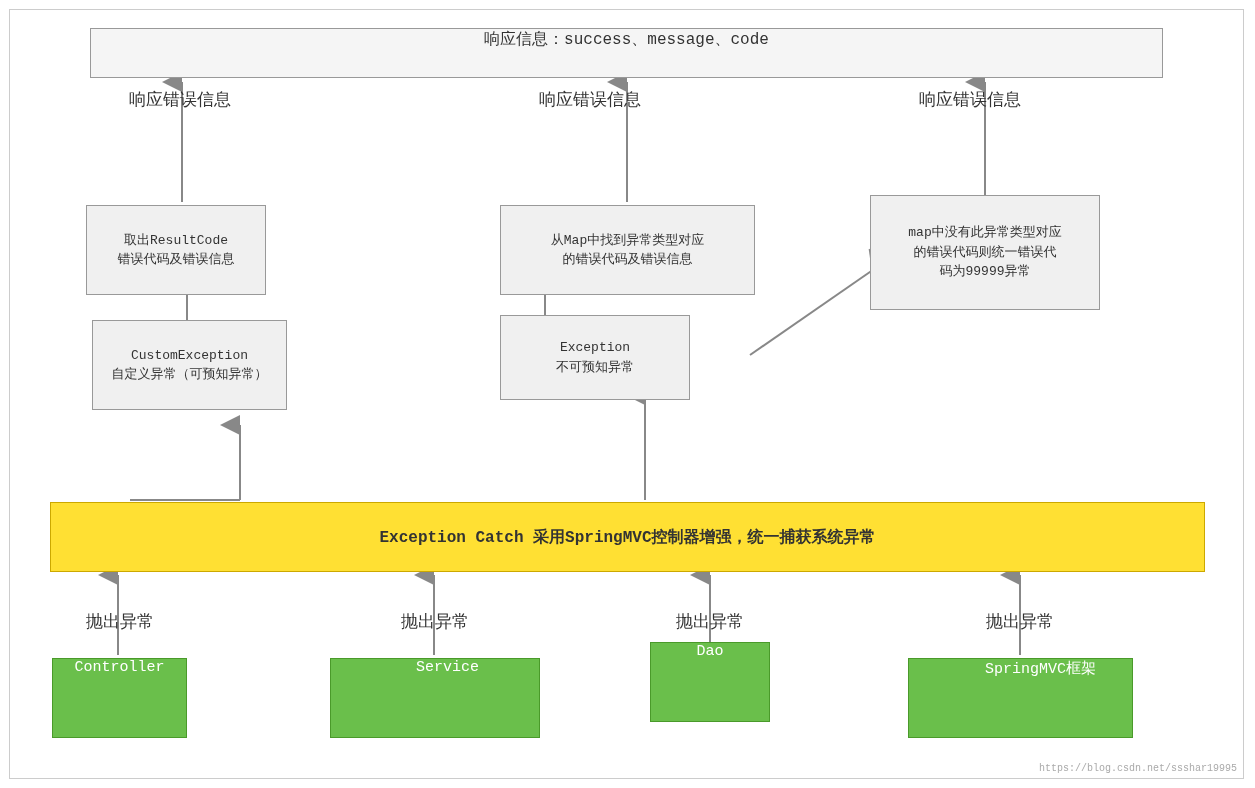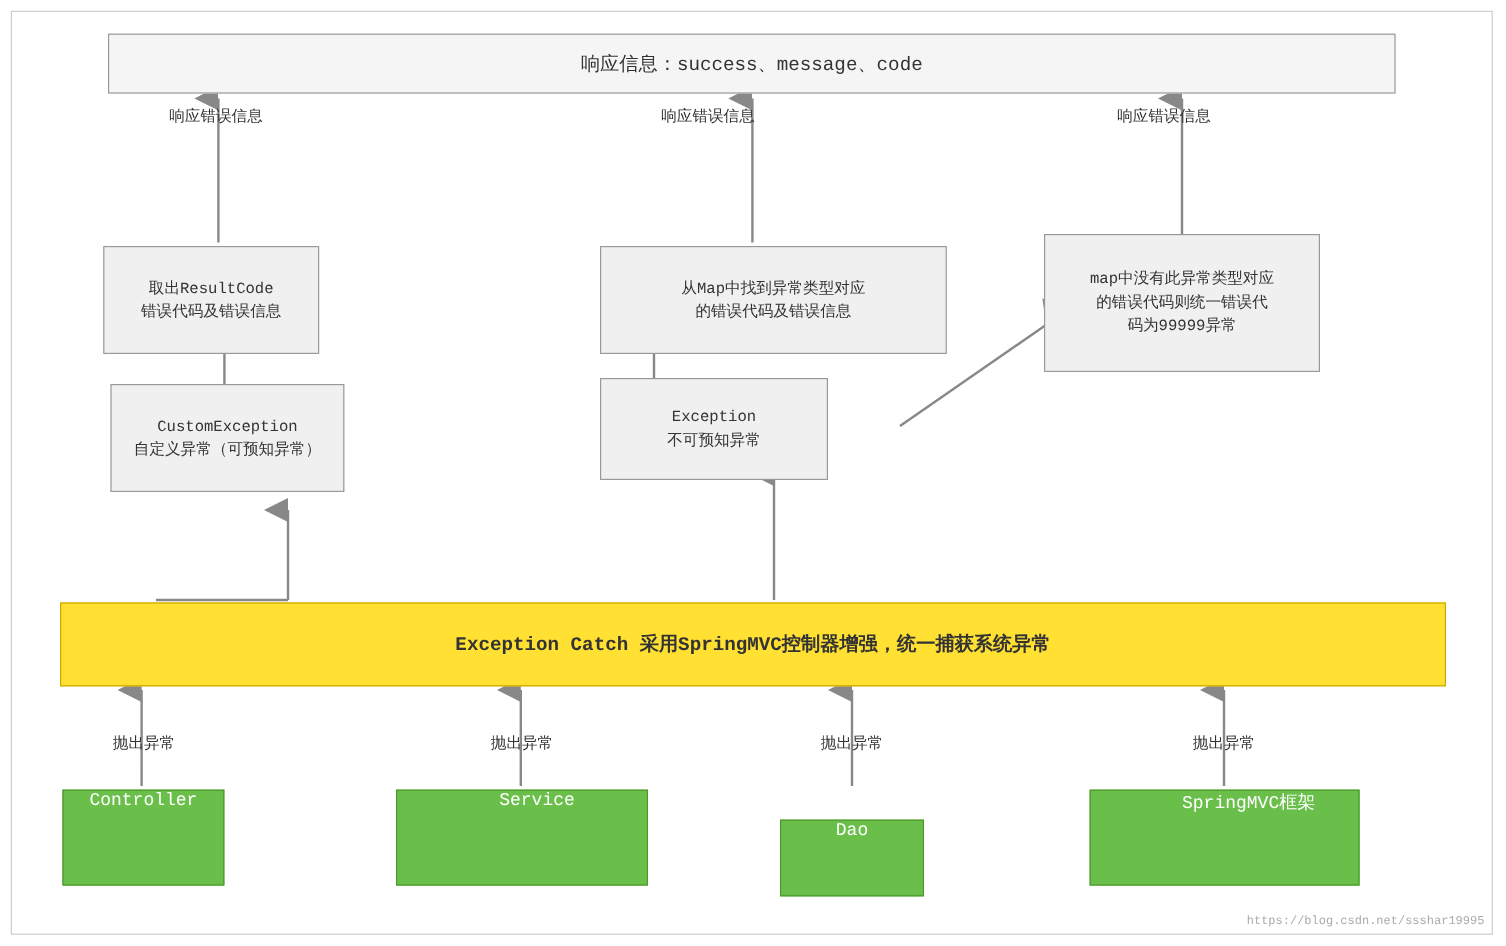--- a/index.html
+++ b/index.html
@@ -24,30 +24,30 @@
     
     .response-box {
       position: absolute;
       top: 18px;
       left: 80px;
       right: 80px;
       height: 50px;
       border: 1px solid #999;
       background: #f5f5f5;
       display: flex;
-      align-items: center;
+      align-items: flex-start;
       justify-content: center;
       font-size: 16px;
       color: #333;
     }
 
     
     .label {
       position: absolute;
-      font-size: 13px;
+      font-size: 17px;
       color: #333;
       text-align: center;
     }
 
     
     .gray-box {
       position: absolute;
       border: 1px solid #999;
       background: #f0f0f0;
       display: flex;
@@ -162,21 +162,21 @@
   </div>
 
   <div class="label" style="left:110px; top:78px; width:120px;">响应错误信息</div>
   <div class="label" style="left:520px; top:78px; width:120px;">响应错误信息</div>
   <div class="label" style="left:900px; top:78px; width:120px;">响应错误信息</div>
 
   <div class="gray-box" style="left:76px; top:195px; width:180px; height:90px;">
     <span>取出ResultCode<br>错误代码及错误信息</span>
   </div>
 
-  <div class="gray-box" style="left:490px; top:195px; width:289px; height:90px;">
+  <div class="gray-box" style="left:490px; top:195px; width:255px; height:90px;">
     <span>从Map中找到异常类型对应<br>的错误代码及错误信息</span>
   </div>
 
   <div class="gray-box" style="left:860px; top:185px; width:230px; height:115px;">
     <span>map中没有此异常类型对应<br>的错误代码则统一错误代<br>码为99999异常</span>
   </div>
 
   <div class="gray-box" style="left:82px; top:310px; width:195px; height:90px;">
     <span>CustomException<br>自定义异常（可预知异常）</span>
   </div>
@@ -193,21 +193,21 @@
   <div class="label" style="left:375px; top:600px; width:100px;">抛出异常</div>
   <div class="label" style="left:650px; top:600px; width:100px;">抛出异常</div>
   <div class="label" style="left:960px; top:600px; width:100px;">抛出异常</div>
 
   <div class="green-box" style="left:42px; top:648px; width:135px; height:80px;">
     <span>Controller</span>
   </div>
   <div class="green-box" style="left:320px; top:648px; width:210px; height:80px;padding-left:25px;">
     <span>Service</span>
   </div>
-  <div class="green-box" style="left:640px; top:673px; width:120px; height:64px;">
+  <div class="green-box" style="left:640px; top:632px; width:120px; height:80px;">
     <span>Dao</span>
   </div>
   <div class="green-box" style="left:898px; top:648px; width:225px; height:80px;padding-left:40px;">
     <span>SpringMVC框架</span>
   </div>
 
   <div class="watermark">https://blog.csdn.net/ssshar19995</div>
 
 </div>
 

